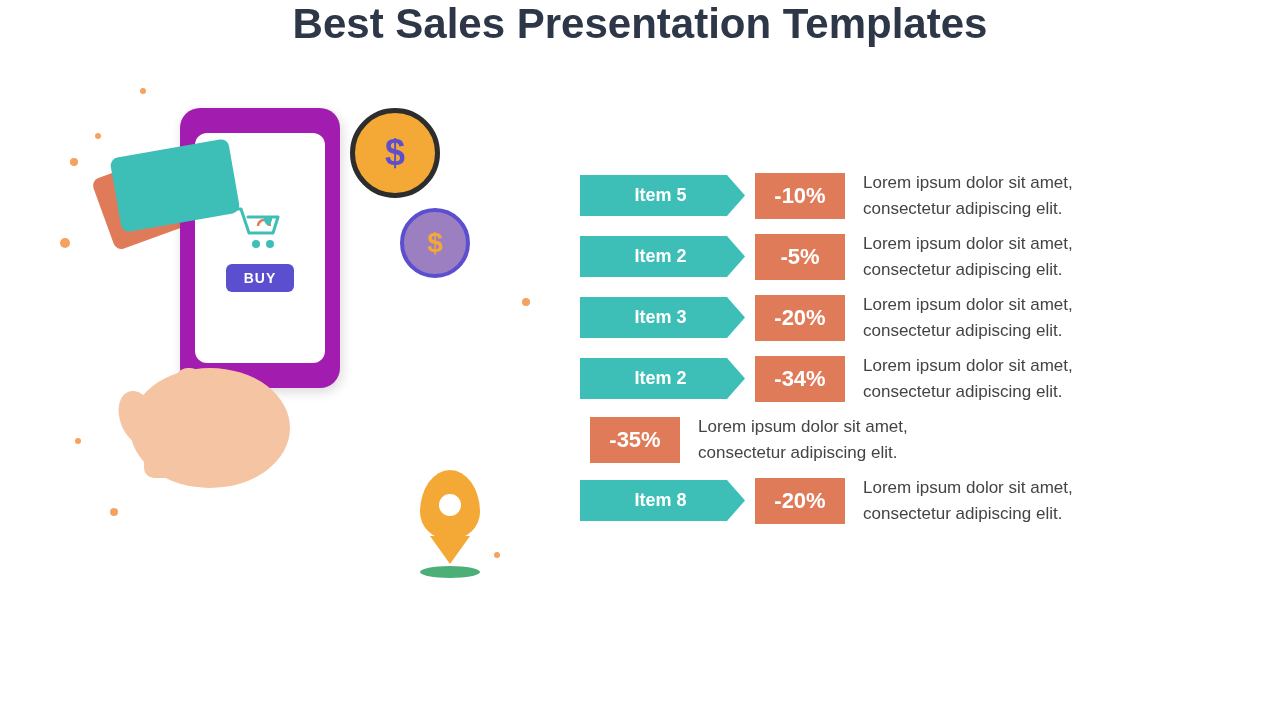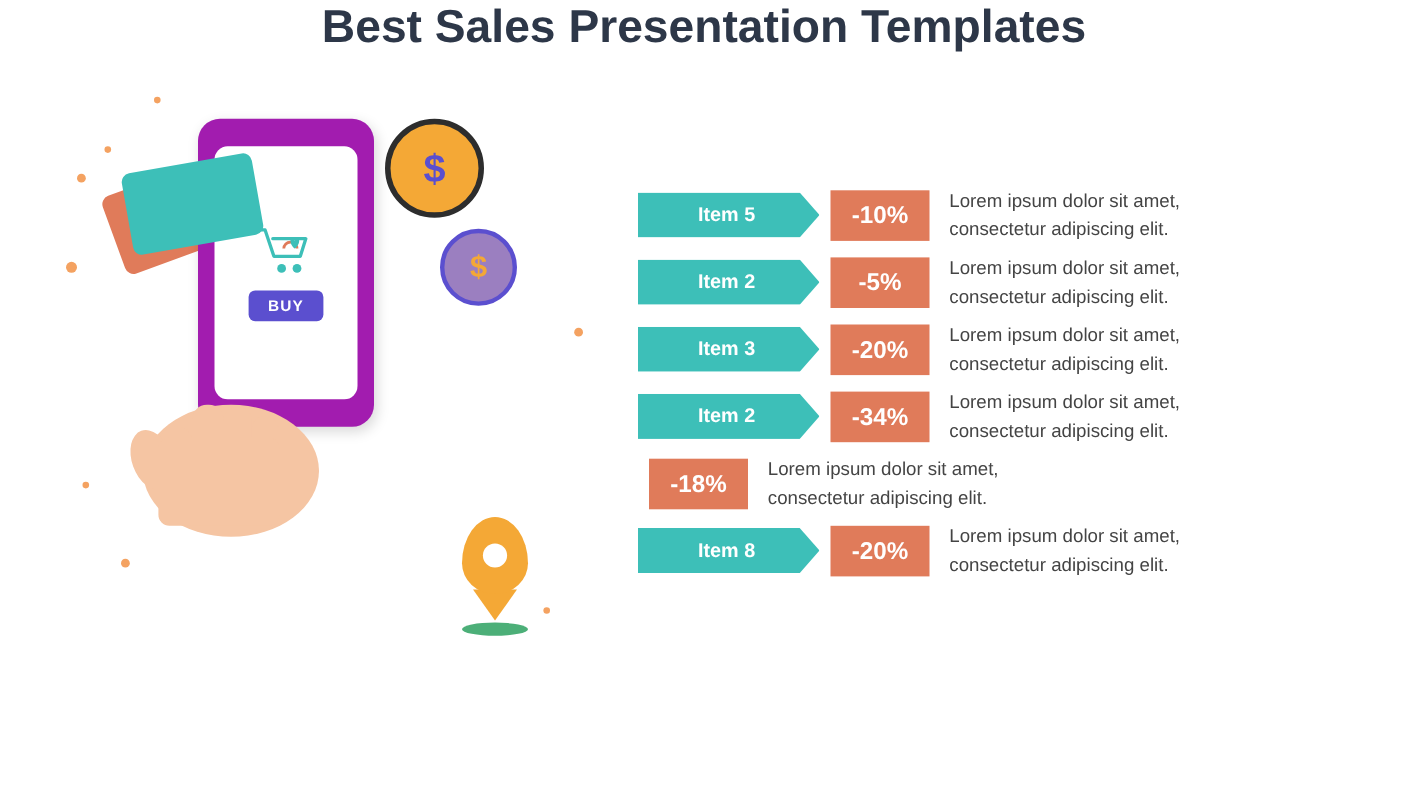--- a/index.html
+++ b/index.html
@@ -336,21 +336,21 @@
           <div class="item-label">Item 3</div>
           <div class="item-percent">-20%</div>
           <div class="item-desc">Lorem ipsum dolor sit amet, consectetur adipiscing elit.</div>
         </div>
         <div class="item-row">
           <div class="item-label">Item 2</div>
           <div class="item-percent">-34%</div>
           <div class="item-desc">Lorem ipsum dolor sit amet, consectetur adipiscing elit.</div>
         </div>
         <div class="item-row">
-          <div class="item-percent">-18%</div>
+          <div class="item-percent">-35%</div>
           <div class="item-desc">Lorem ipsum dolor sit amet, consectetur adipiscing elit.</div>
         </div>
         <div class="item-row">
           <div class="item-label">Item 8</div>
           <div class="item-percent">-20%</div>
           <div class="item-desc">Lorem ipsum dolor sit amet, consectetur adipiscing elit.</div>
         </div>
       </div>
 
   </div>

